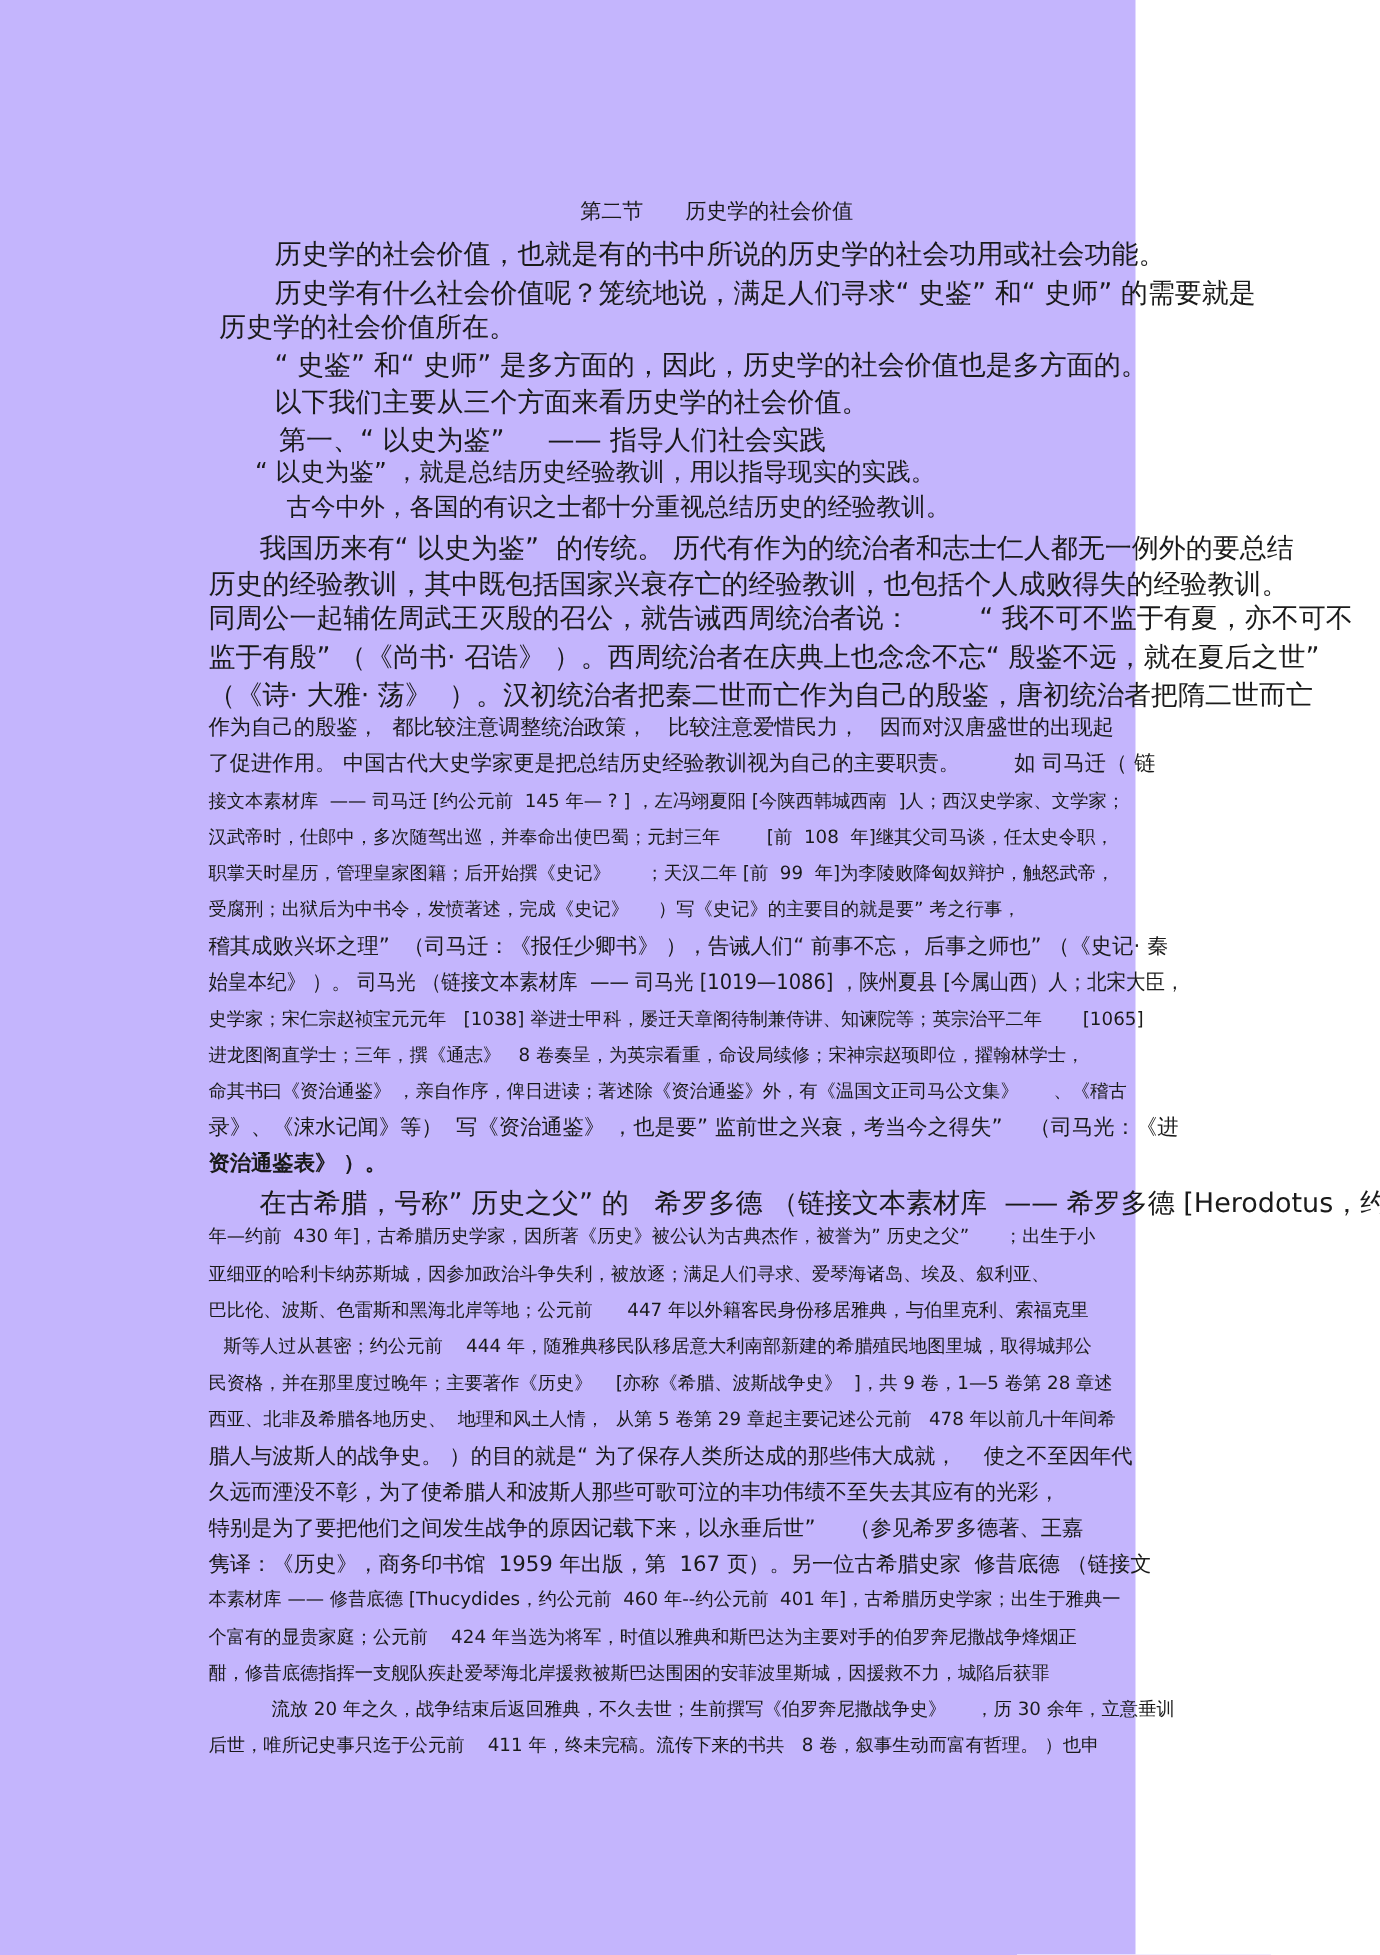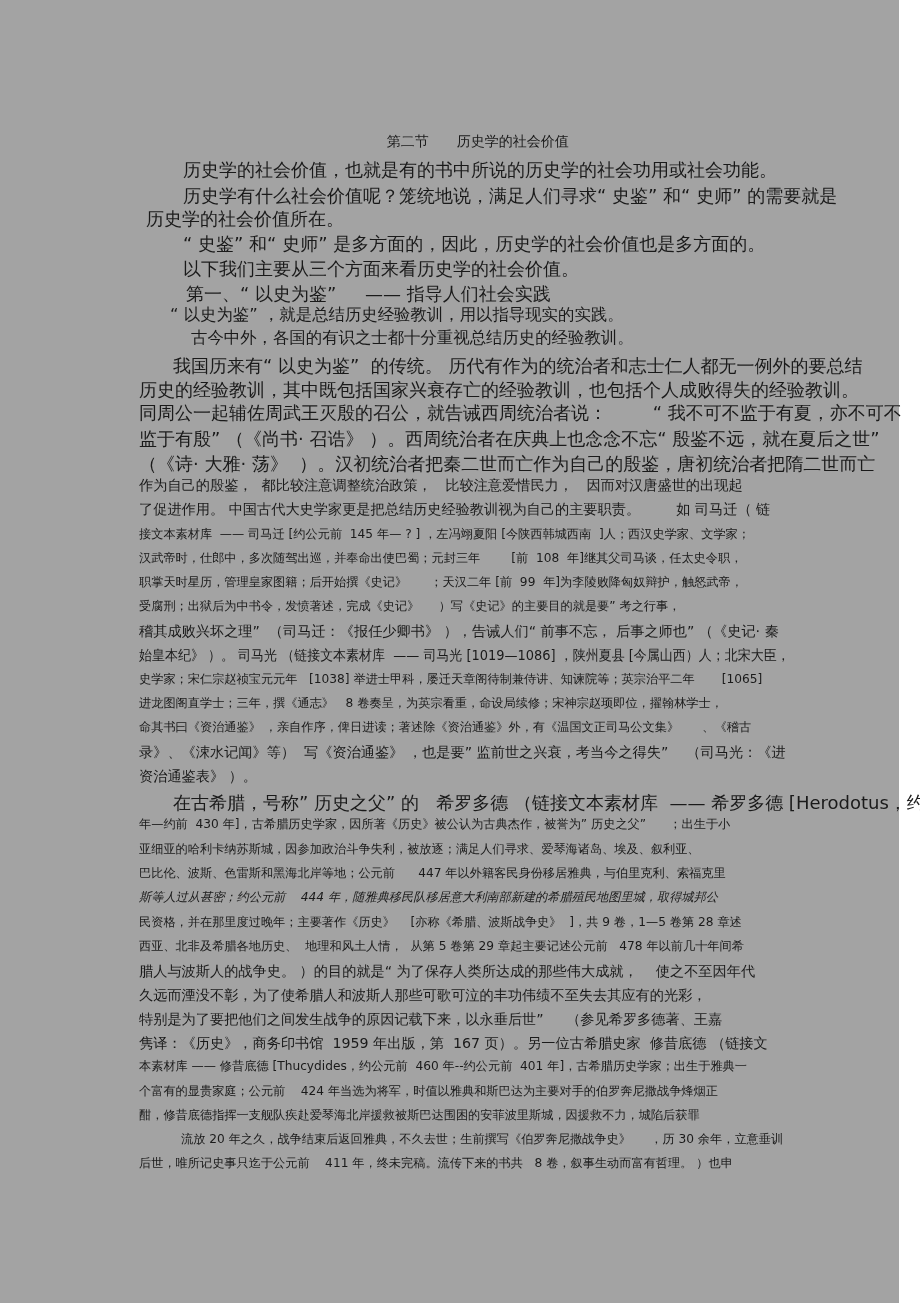--- a/index.html
+++ b/index.html
@@ -1,18 +1,18 @@
 <!DOCTYPE html>
 <html><head>
 <meta charset="utf-8">
 <style>
   html, body { margin: 0; padding: 0; background: #ffffff; }
   body { width: 920px; height: 1303px; position: relative; overflow: hidden;
          font-family: "DejaVu Sans", "Liberation Sans", sans-serif; color: #1a1a1a; }
-  .page { position: absolute; left: 0; top: 0; width: 899px; height: 1303px; background: #a3a3a3; }
+  .page { position: absolute; left: 0; top: 0; width: 757px; height: 1303px; background: #c4b5fd; }
   .ln { position: absolute; white-space: pre; line-height: 1; letter-spacing: 0; }
   .title { font-size: 14px; }
   .s13 { font-size: 18px; }
   .s12 { font-size: 12.2px; }
   .s16 { font-size: 16.4px; }
   .s14 { font-size: 14.2px; }
 </style>
 </head>
 <body>
 
@@ -39,26 +39,26 @@
       <div class="ln s12" style="left: 139px; top: 528px;">接文本素材库  —— 司马迁 [约公元前  145 年— ? ] ，左冯翊夏阳 [今陕西韩城西南  ]人；西汉史学家、文学家；</div>
       <div class="ln s12" style="left: 139px; top: 552px;">汉武帝时，仕郎中，多次随驾出巡，并奉命出使巴蜀；元封三年        [前  108  年]继其父司马谈，任太史令职，</div>
       <div class="ln s12" style="left: 139px; top: 576px;">职掌天时星历，管理皇家图籍；后开始撰《史记》      ；天汉二年 [前  99  年]为李陵败降匈奴辩护，触怒武帝，</div>
       <div class="ln s12" style="left: 139px; top: 600px;">受腐刑；出狱后为中书令，发愤著述，完成《史记》     ）写《史记》的主要目的就是要” 考之行事，</div>
       <div class="ln s14" style="left: 139px; top: 624px;">稽其成败兴坏之理”  （司马迁：《报任少卿书》 ），告诫人们“ 前事不忘， 后事之师也” （《史记· 秦</div>
       <div class="ln s14" style="left: 139px; top: 648px; transform-origin: 0px 0px; transform: scaleX(0.915);">始皇本纪》 ）。 司马光 （链接文本素材库  —— 司马光 [1019—1086] ，陕州夏县 [今属山西）人；北宋大臣，</div>
       <div class="ln s12" style="left: 139px; top: 673px;">史学家；宋仁宗赵祯宝元元年   [1038] 举进士甲科，屡迁天章阁待制兼侍讲、知谏院等；英宗治平二年       [1065]</div>
       <div class="ln s12" style="left: 139px; top: 697px;">进龙图阁直学士；三年，撰《通志》   8 卷奏呈，为英宗看重，命设局续修；宋神宗赵顼即位，擢翰林学士，</div>
       <div class="ln s12" style="left: 139px; top: 721px;">命其书曰《资治通鉴》 ，亲自作序，俾日进读；著述除《资治通鉴》外，有《温国文正司马公文集》      、《稽古</div>
       <div class="ln s14" style="left: 139px; top: 745px;">录》、《涑水记闻》等）  写《资治通鉴》 ，也是要” 监前世之兴衰，考当今之得失”    （司马光：《进</div>
-      <div class="ln s14" style="left: 139px; top: 769px;">资治通鉴表》 ）。</div>
+      <div class="ln s14" style="left: 139px; top: 769px; font-weight: bold;">资治通鉴表》 ）。</div>
       <div class="ln s13" style="left: 173px; top: 794px;">在古希腊，号称” 历史之父” 的   希罗多德 （链接文本素材库  —— 希罗多德 [Herodotus，约前 484</div>
       <div class="ln s12" style="left: 139px; top: 818px;">年—约前  430 年]，古希腊历史学家，因所著《历史》被公认为古典杰作，被誉为” 历史之父”      ；出生于小</div>
       <div class="ln s12" style="left: 139px; top: 843px;">亚细亚的哈利卡纳苏斯城，因参加政治斗争失利，被放逐；满足人们寻求、爱琴海诸岛、埃及、叙利亚、</div>
       <div class="ln s12" style="left: 139px; top: 867px;">巴比伦、波斯、色雷斯和黑海北岸等地；公元前      447 年以外籍客民身份移居雅典，与伯里克利、索福克里</div>
-      <div class="ln s12" style="left: 139px; top: 891px; font-style: italic;">斯等人过从甚密；约公元前    444 年，随雅典移民队移居意大利南部新建的希腊殖民地图里城，取得城邦公</div>
+      <div class="ln s12" style="left: 149px; top: 891px;">斯等人过从甚密；约公元前    444 年，随雅典移民队移居意大利南部新建的希腊殖民地图里城，取得城邦公</div>
       <div class="ln s12" style="left: 139px; top: 916px;">民资格，并在那里度过晚年；主要著作《历史》    [亦称《希腊、波斯战争史》  ]，共 9 卷，1—5 卷第 28 章述</div>
       <div class="ln s12" style="left: 139px; top: 940px;">西亚、北非及希腊各地历史、  地理和风土人情，  从第 5 卷第 29 章起主要记述公元前   478 年以前几十年间希</div>
       <div class="ln s14" style="left: 139px; top: 964px;">腊人与波斯人的战争史。 ）的目的就是“ 为了保存人类所达成的那些伟大成就，    使之不至因年代</div>
       <div class="ln s14" style="left: 139px; top: 988px;">久远而湮没不彰，为了使希腊人和波斯人那些可歌可泣的丰功伟绩不至失去其应有的光彩，</div>
       <div class="ln s14" style="left: 139px; top: 1012px;">特别是为了要把他们之间发生战争的原因记载下来，以永垂后世”     （参见希罗多德著、王嘉</div>
       <div class="ln s14" style="left: 139px; top: 1036px;">隽译：《历史》，商务印书馆  1959 年出版，第  167 页）。另一位古希腊史家  修昔底德 （链接文</div>
       <div class="ln s12" style="left: 139px; top: 1060px;">本素材库 —— 修昔底德 [Thucydides，约公元前  460 年--约公元前  401 年]，古希腊历史学家；出生于雅典一</div>
       <div class="ln s12" style="left: 139px; top: 1085px;">个富有的显贵家庭；公元前    424 年当选为将军，时值以雅典和斯巴达为主要对手的伯罗奔尼撒战争烽烟正</div>
       <div class="ln s12" style="left: 139px; top: 1109px;">酣，修昔底德指挥一支舰队疾赴爱琴海北岸援救被斯巴达围困的安菲波里斯城，因援救不力，城陷后获罪</div>
       <div class="ln s12" style="left: 139px; top: 1133px; margin-left: 42px;">流放 20 年之久，战争结束后返回雅典，不久去世；生前撰写《伯罗奔尼撒战争史》     ，历 30 余年，立意垂训</div>

